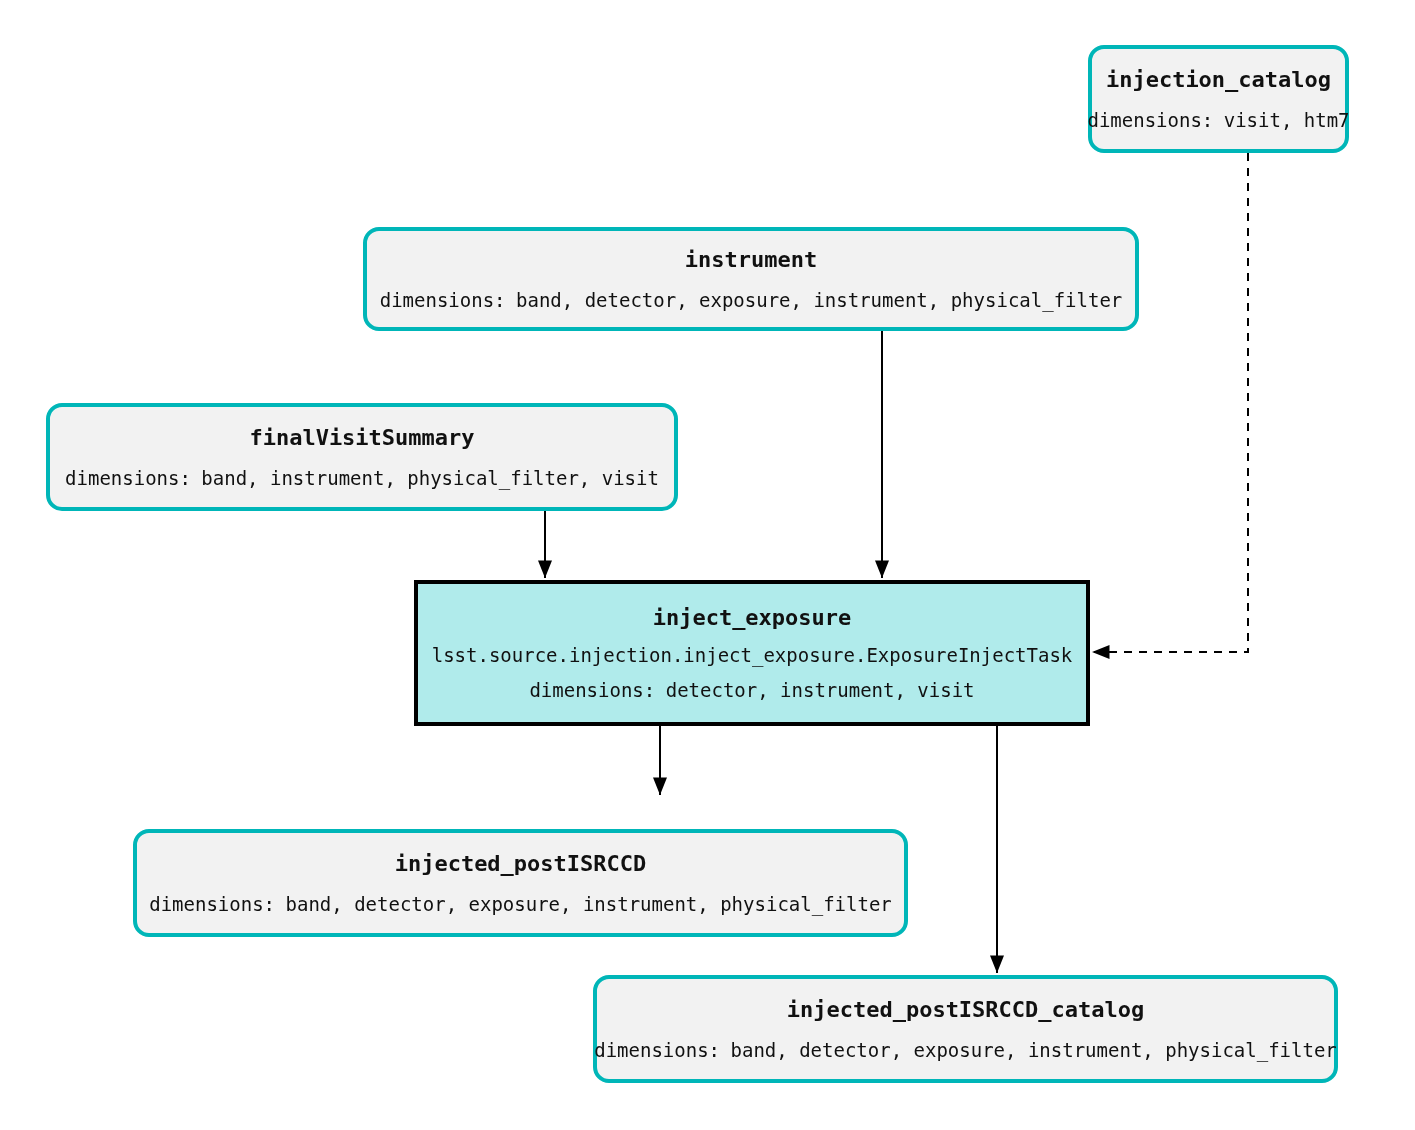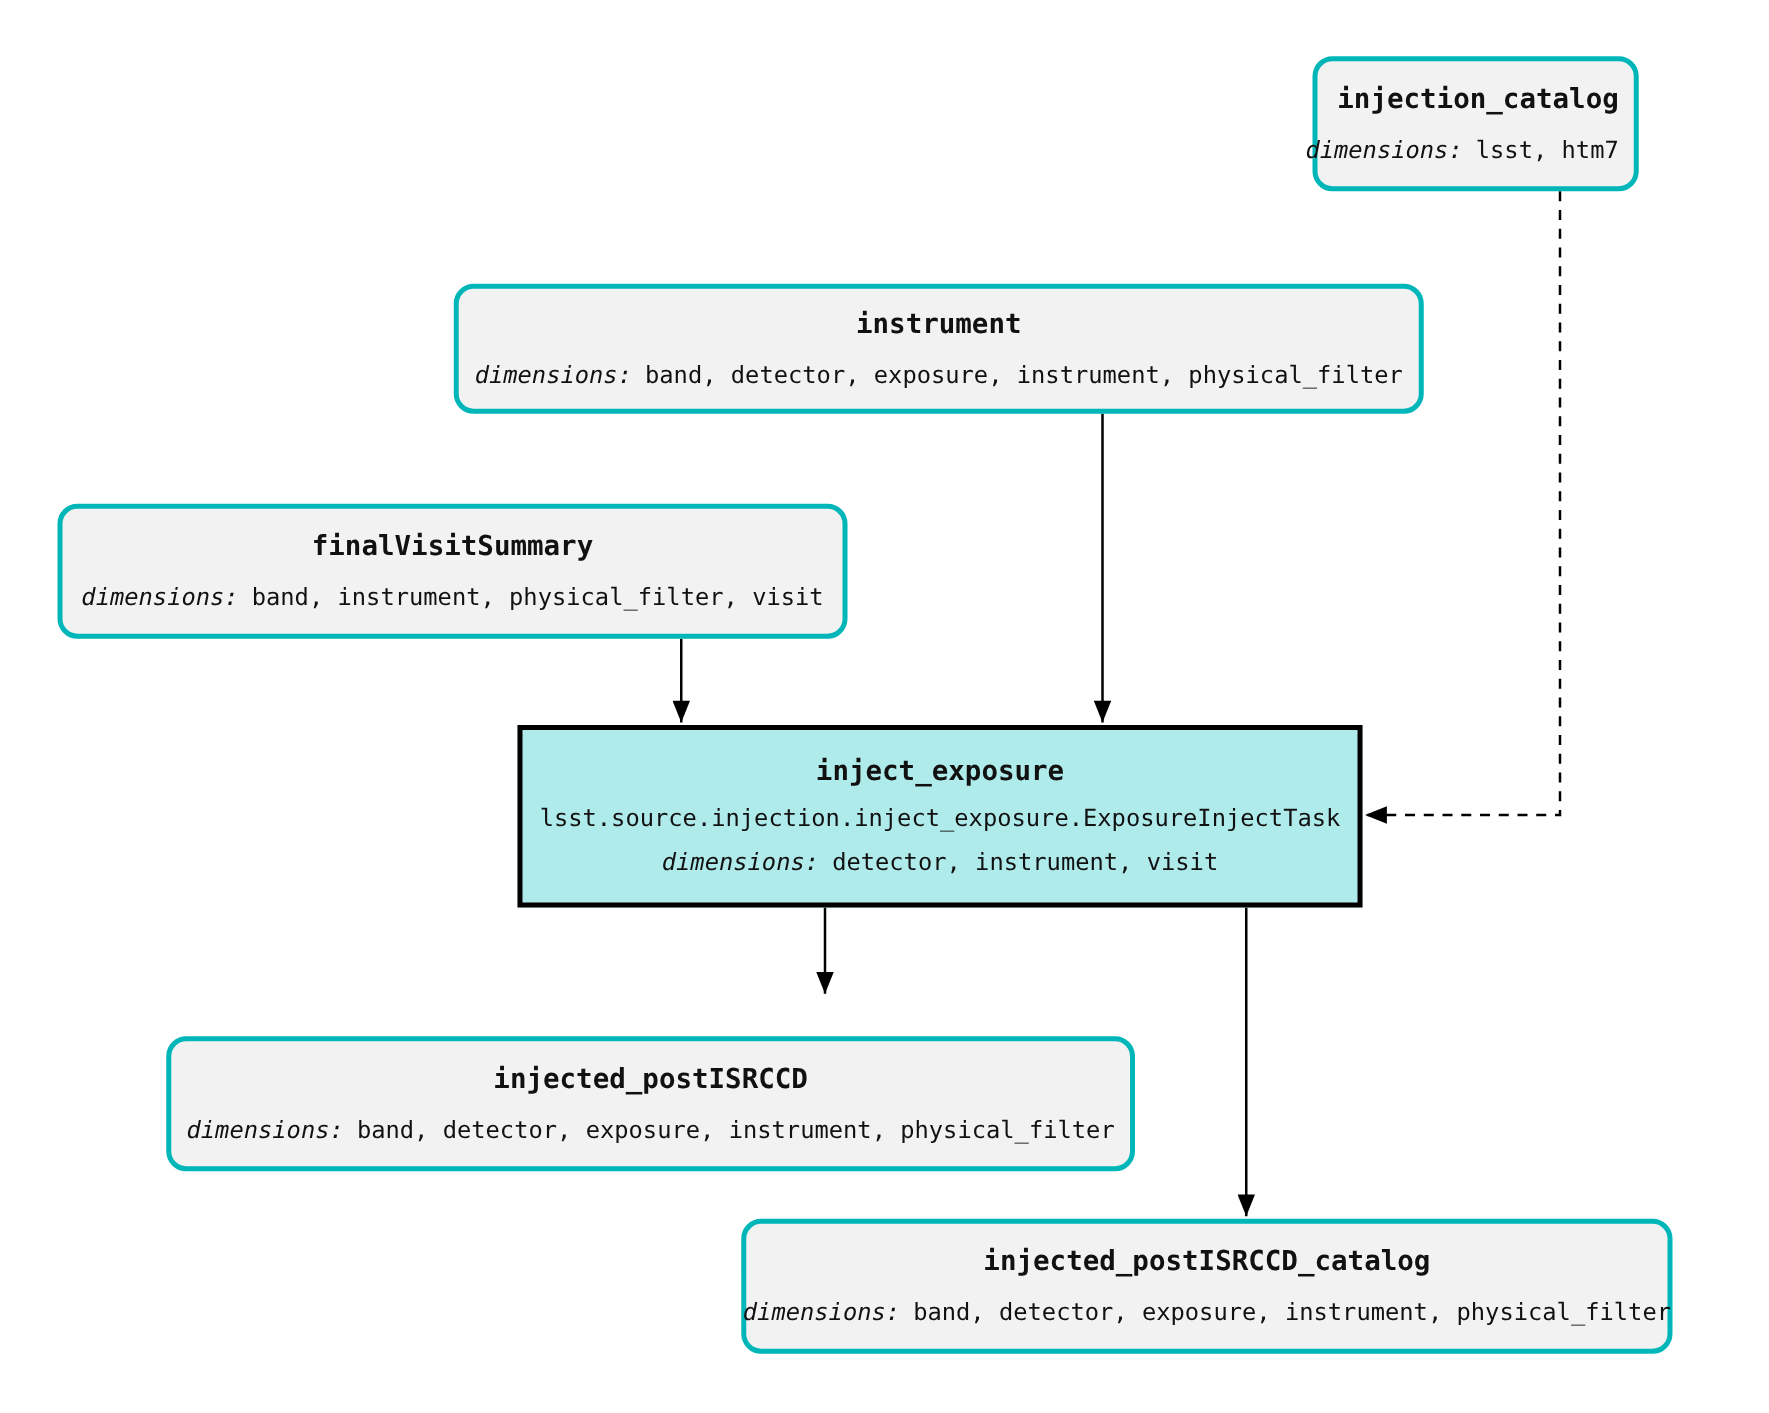--- a/index.html
+++ b/index.html
@@ -63,21 +63,20 @@
     font-size: 19px;
     line-height: 1.1;
     white-space: nowrap;
   }
   .node-dims {
     font-size: 19px;
     line-height: 1.1;
     white-space: nowrap;
   }
   .dims-label {
-    font-style: italic;
   }
   .dims-value {
     margin-left: 0.55em;
   }
 </style>
 </head>
 <body>
 
 <div id="canvas">
 
@@ -87,24 +86,24 @@
         <path d="M0,0 L10,4 L0,8 Z" fill="#000000"></path>
       </marker>
     </defs>
     <path class="edge" d="M545,511 L545,578" marker-end="url(#arrowhead)"></path>
     <path class="edge" d="M882,331 L882,578" marker-end="url(#arrowhead)"></path>
     <path class="edge dashed" d="M1248,153 L1248,652 L1092,652" marker-end="url(#arrowhead)"></path>
     <path class="edge" d="M660,726 L660,795" marker-end="url(#arrowhead)"></path>
     <path class="edge" d="M997,726 L997,973" marker-end="url(#arrowhead)"></path>
   </svg>
 
-  <div class="node" style="left:1050px; top:45px; width:261px; height:108px;align-items:flex-end;">
+  <div class="node" style="left:1088px; top:45px; width:261px; height:108px;">
     <div class="node-title">injection_catalog</div>
     <div class="node-dims">
-      <span class="dims-label">dimensions:</span><span class="dims-value">lsst, htm7</span>
+      <span class="dims-label">dimensions:</span><span class="dims-value">visit, htm7</span>
     </div>
   </div>
 
   <div class="node" style="left:363px; top:227px; width:776px; height:104px;">
     <div class="node-title">instrument</div>
     <div class="node-dims">
       <span class="dims-label">dimensions:</span><span class="dims-value">band, detector, exposure, instrument, physical_filter</span>
     </div>
   </div>
 

